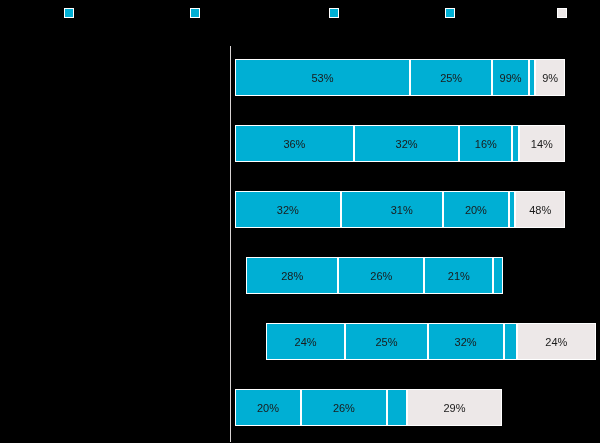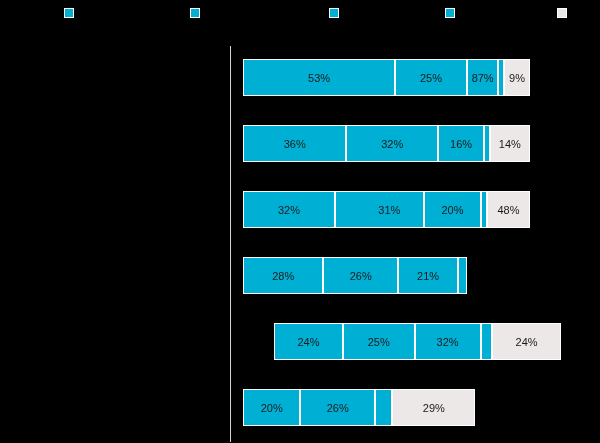--- a/index.html
+++ b/index.html
@@ -80,22 +80,22 @@
 
   #bars {
     position: absolute;
     left: 231px;
     top: 0;
     width: 361px;
     height: 403px;
   }
   .bar-row {
     position: absolute;
-    left: 12px;
-    width: 287px;
+    left: 4px;
+    width: 330px;
     display: flex;
     align-items: center;
   }
   .seg {
     height: 100%;
     box-sizing: border-box;
     border: 1px solid #ffffff;
     display: flex;
     align-items: center;
     justify-content: center;
@@ -145,21 +145,21 @@
     </div>
   <div id="bars">
       <div class="bar-row" style="top: 19px; height: 37px;">
         <div class="seg teal" style="width: 53%;">
           <span class="seg-label">53%</span>
         </div>
         <div class="seg teal" style="width: 25%;">
           <span class="seg-label">25%</span>
         </div>
         <div class="seg teal" style="width: 11%;">
-          <span class="seg-label">87%</span>
+          <span class="seg-label">99%</span>
         </div>
         <div class="seg teal" style="width: 2%;">
           <span class="seg-label"></span>
         </div>
         <div class="seg gray" style="width: 9%;">
           <span class="seg-label">9%</span>
         </div>
       </div>
       <div class="bar-row" style="top: 85px; height: 37px;">
         <div class="seg teal" style="width: 36%;">
@@ -189,21 +189,21 @@
           <span class="seg-label">20%</span>
         </div>
         <div class="seg teal" style="width: 2%;">
           <span class="seg-label"></span>
         </div>
         <div class="seg gray" style="width: 15%;">
           <span class="seg-label">48%</span>
         </div>
       </div>
       <div class="bar-row" style="top: 217px; height: 37px;">
-        <div class="seg teal" style="width: 28%;">
+        <div class="seg teal" style="width: 28%; margin-left: 11px;">
           <span class="seg-label">28%</span>
         </div>
         <div class="seg teal" style="width: 26%;">
           <span class="seg-label">26%</span>
         </div>
         <div class="seg teal" style="width: 21%;">
           <span class="seg-label">21%</span>
         </div>
         <div class="seg teal" style="width: 3%;">
           <span class="seg-label"></span>

